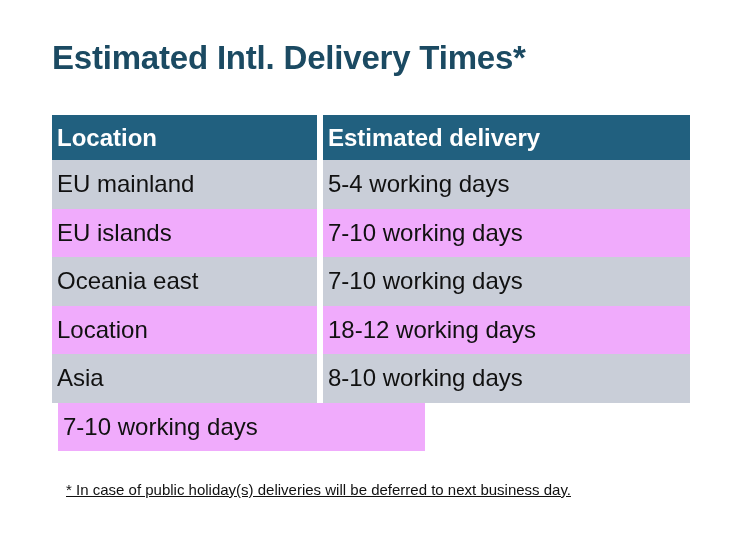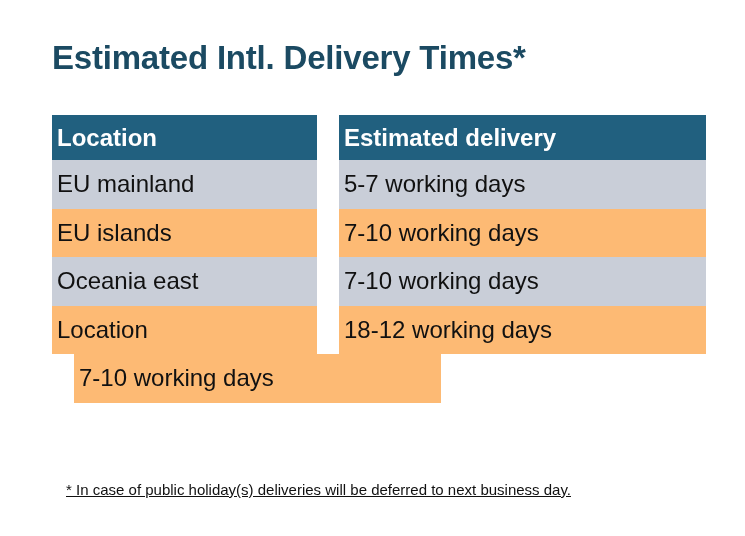--- a/index.html
+++ b/index.html
@@ -71,39 +71,38 @@
   .cell-gap {
     width: 6px;
     flex: 0 0 6px;
     background: #ffffff;
     height: 100%;
   }
 
   .cell-delivery {
     width: 367px;
     flex: 0 0 367px;
-    margin-left: 16px;
   }
 
   .table-header-row .cell {
     background: #21607f;
     color: #ffffff;
     font-weight: bold;
     font-size: 24px;
   }
 
   .row-odd .cell-location,
   .row-odd .cell-delivery {
     background: #c9ced8;
     text-align: center;
   }
 
   .row-even .cell-location,
   .row-even .cell-delivery {
-    background: #fdba74;
+    background: #f0abfc;
   }
 
   .footnote {
     position: absolute;
     left: 66px;
     top: 480px;
     font-size: 15px;
     color: #111111;
     white-space: nowrap;
     line-height: 20px;
@@ -121,41 +120,46 @@
 
     <div class="table-row table-header-row">
       <div class="cell cell-location">Location</div>
       <div class="cell-gap"></div>
       <div class="cell cell-delivery">Estimated delivery</div>
     </div>
 
     <div class="table-row row-odd">
       <div class="cell cell-location">EU mainland</div>
       <div class="cell-gap"></div>
-      <div class="cell cell-delivery">5-7 working days</div>
+      <div class="cell cell-delivery">5-4 working days</div>
     </div>
 
     <div class="table-row row-even">
       <div class="cell cell-location">EU islands</div>
       <div class="cell-gap"></div>
       <div class="cell cell-delivery">7-10 working days</div>
     </div>
 
     <div class="table-row row-odd">
       <div class="cell cell-location">Oceania east</div>
       <div class="cell-gap"></div>
       <div class="cell cell-delivery">7-10 working days</div>
     </div>
 
     <div class="table-row row-even">
       <div class="cell cell-location">Location</div>
       <div class="cell-gap"></div>
       <div class="cell cell-delivery">18-12 working days</div>
     </div>
 
+    <div class="table-row row-odd">
+      <div class="cell cell-location">Asia</div>
+      <div class="cell-gap"></div>
+      <div class="cell cell-delivery">8-10 working days</div>
+    </div>
 
     <div class="table-row row-even">
       <div class="cell-gap"></div>
       <div class="cell cell-delivery">7-10 working days</div>
     </div>
 
   </div>
 
   <div class="footnote">* In case of public holiday(s) deliveries will be deferred to next business day.</div>
 

